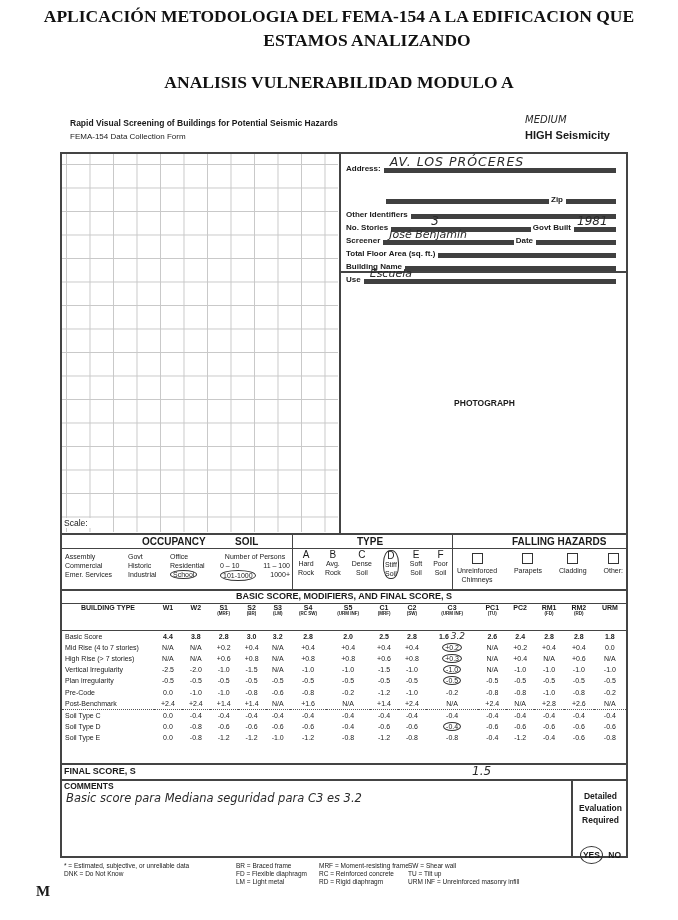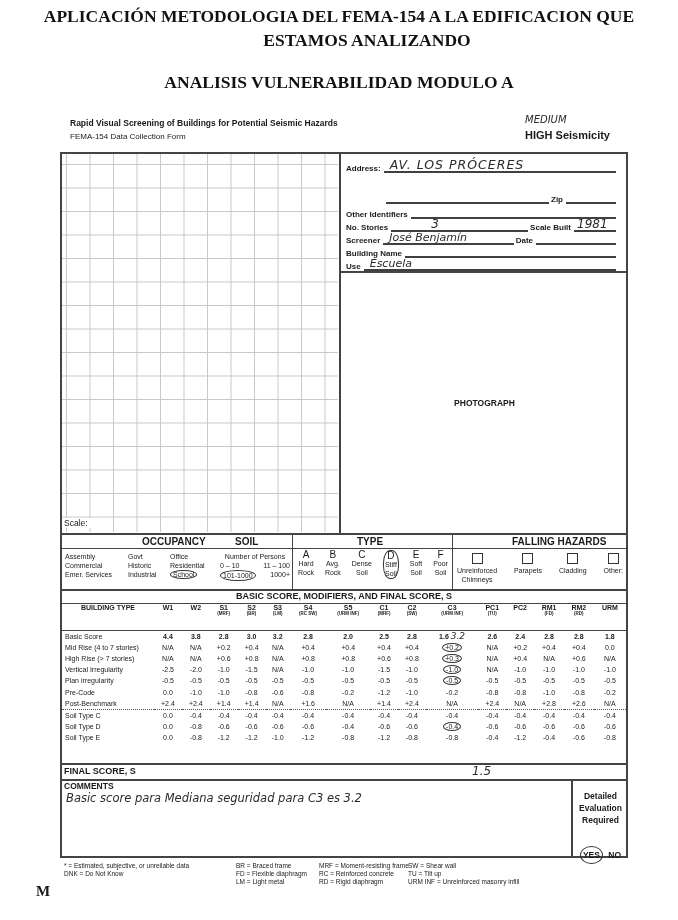--- a/index.html
+++ b/index.html
@@ -9,21 +9,21 @@
   .hand { font-family:"DejaVu Sans", sans-serif; font-style:italic; color:#2a2a2a; font-weight:normal; }
   .form-box { left:60px; top:152px; width:568px; height:706px; border:2px solid #444; box-sizing:border-box; }
   .grid-area { left:62px; top:154px; width:276px; height:378px;
     background-image:
       linear-gradient(to right, #c8c8c8 1px, transparent 1px),
       linear-gradient(to bottom, #c8c8c8 1px, transparent 1px);
     background-size:23.5px 23.5px; background-position:4px 10px; }
   .vline { background:#444; }
   .hline { background:#444; }
   .addr-row { font-size:8px; font-weight:bold; display:flex; align-items:flex-end; height:13px; }
-  .addr-row .fill { flex:1; border-bottom:2px solid #404040; margin-left:3px; height:12px; position:relative; }
+  .addr-row .fill { flex:1; border-bottom:5px solid #404040; margin-left:3px; height:12px; position:relative; }
   .addr-row .val { position:absolute; left:6px; bottom:-1px; font-size:12px; }
   .small { font-size:7px; line-height:9px; }
   .sect-title { font-weight:bold; font-size:10px; text-align:center; }
   table.score { border-collapse:collapse; font-size:7px; }
   table.score td { padding:0; height:11.2px; text-align:center; white-space:nowrap; }
   table.score td.lbl { text-align:left; padding-left:3px; }
   .circ { border:1px solid #333; border-radius:50%; padding:0 2px; }
   .hz-box { width:9px; height:9px; border:1.5px solid #333; margin:0 auto 2px auto; }
 </style>
 </head>
@@ -61,32 +61,36 @@
     </div>
   <div class="addr-row" style="margin-top:2px;">
       <span>Other Identifiers</span>
       <span class="fill"></span>
     </div>
   <div class="addr-row">
       <span>No. Stories</span>
       <span class="fill">
         <span class="val hand" style="left:40px;">3</span>
       </span>
-      <span style="margin-left:2px;">Scale Built</span>
+      <span style="margin-left:2px;">Govt Built</span>
       <span class="fill" style="flex:0 0 42px;">
         <span class="val hand" style="left:3px;">1981</span>
       </span>
     </div>
   <div class="addr-row">
       <span>Screener</span>
       <span class="fill">
         <span class="val hand" style="font-size:11px;">José Benjamín</span>
       </span>
       <span style="margin-left:2px;">Date</span>
       <span class="fill" style="flex:0 0 80px;"></span>
+    </div>
+  <div class="addr-row">
+      <span>Total Floor Area (sq. ft.)</span>
+      <span class="fill"></span>
     </div>
   <div class="addr-row">
       <span>Building Name</span>
       <span class="fill"></span>
     </div>
   <div class="addr-row">
       <span>Use</span>
       <span class="fill">
         <span class="val hand" style="font-size:11px;">Escuela</span>
       </span>

